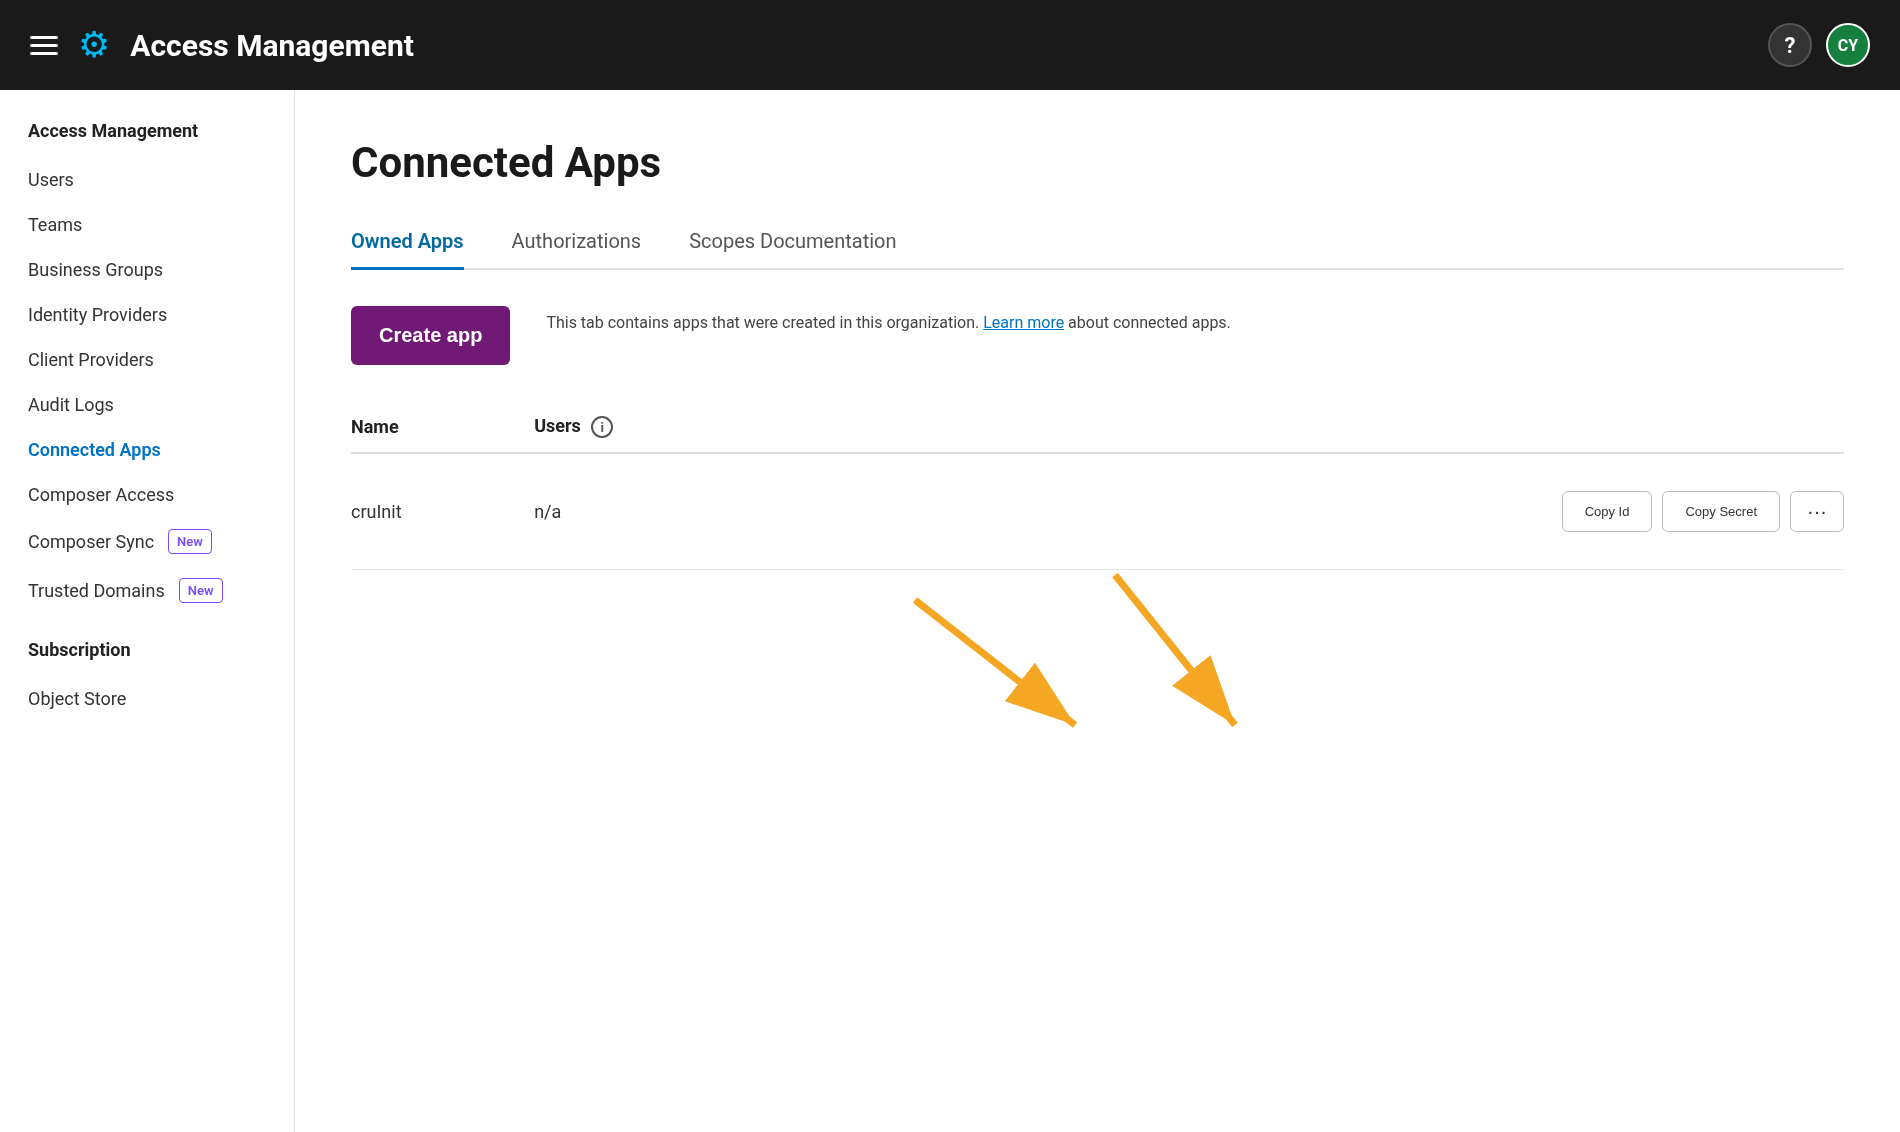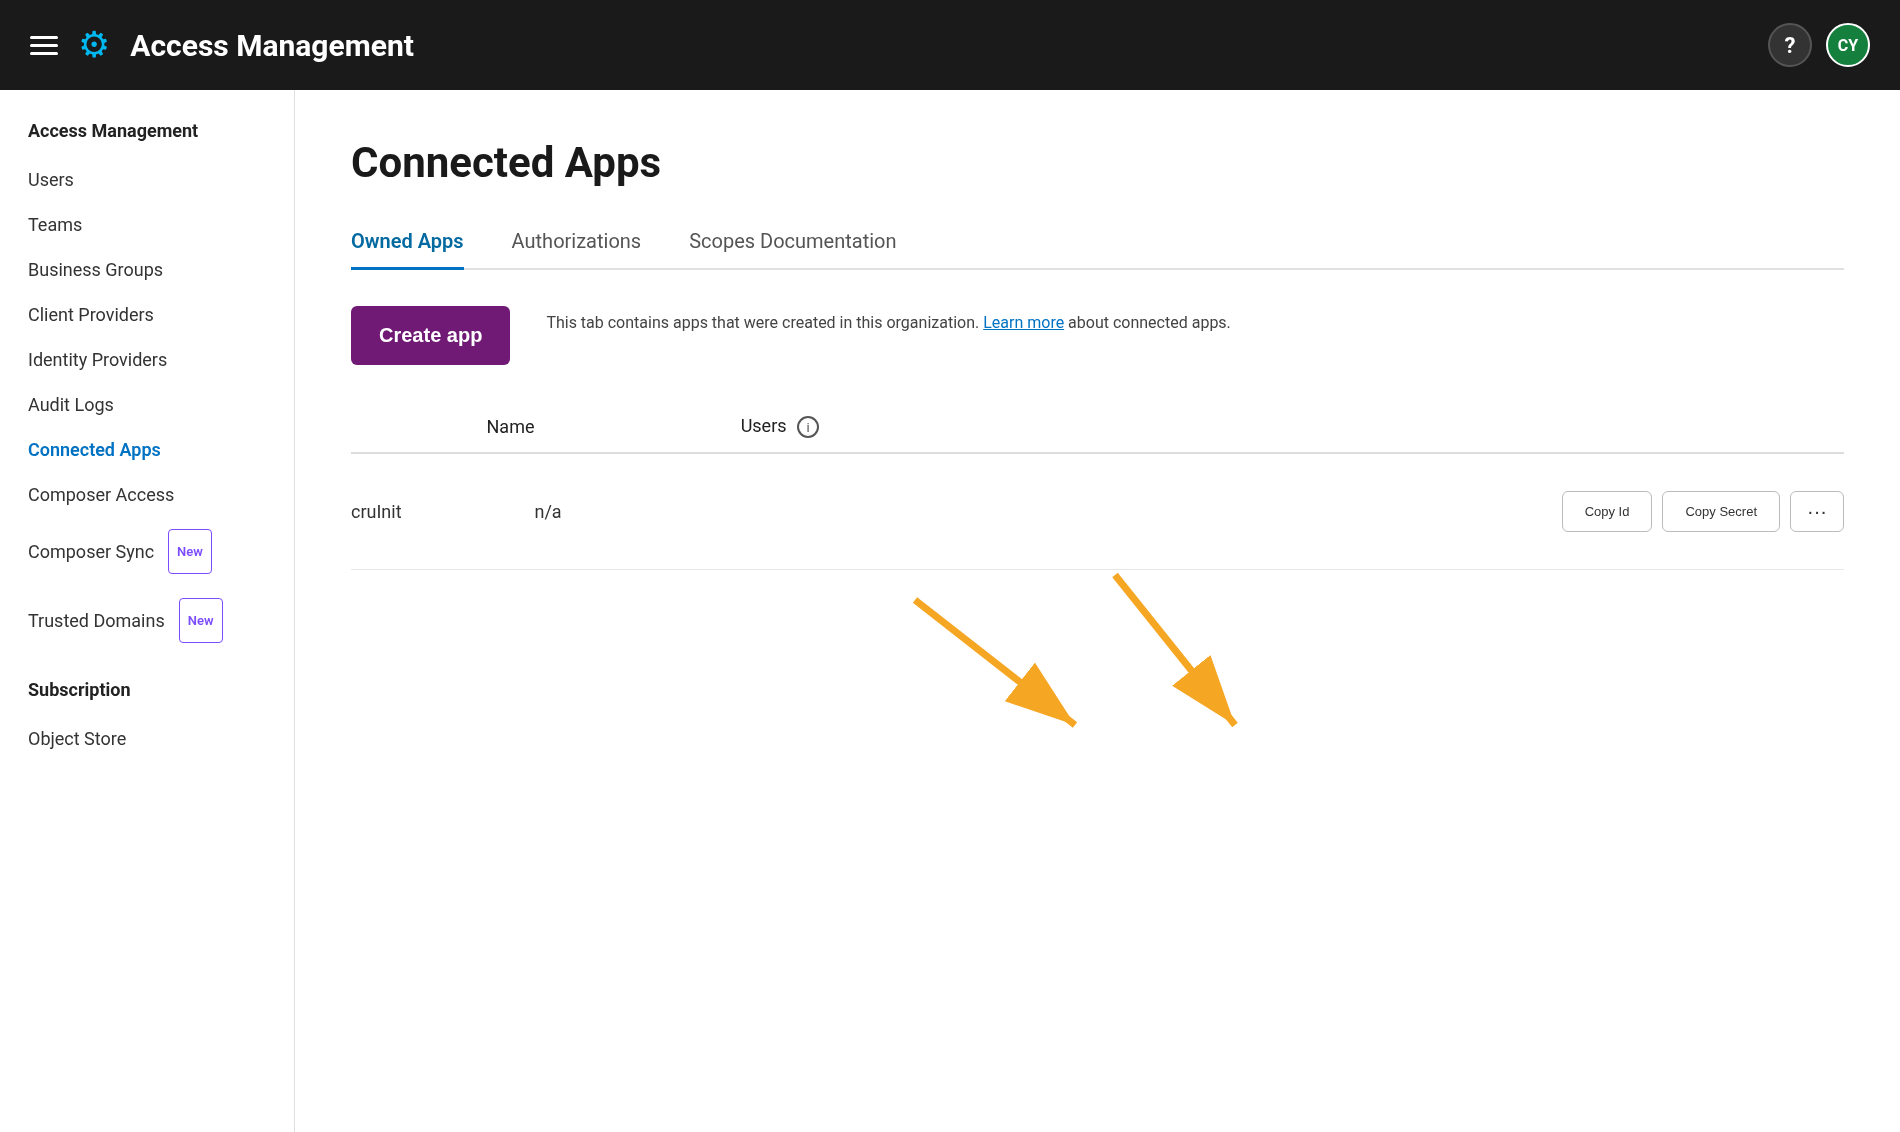--- a/index.html
+++ b/index.html
@@ -110,21 +110,21 @@
     }
     .sidebar-item.active { color: #0072c3; font-weight: 600; }
     .sidebar-divider {
       height: 24px;
     }
     .badge-new {
       border: 1.5px solid #7c4dff;
       color: #7c4dff;
       font-size: 13px;
       font-weight: 600;
-      padding: 14px 8px;
+      padding: 4px 8px;
       border-radius: 4px;
       margin-left: 4px;
     }
 
     
     .content {
       flex: 1;
       background: white;
       padding: 48px 56px;
       overflow-y: auto;
@@ -194,23 +194,23 @@
 
     
     .apps-table {
       width: 100%;
       border-collapse: collapse;
     }
     .apps-table thead tr {
       border-bottom: 2px solid #ddd;
     }
     .apps-table th {
-      text-align: right;
+      text-align: left;
       font-size: 18px;
-      font-weight: 400;
+      font-weight: 700;
       color: #222;
       padding: 14px 0;
     }
     .apps-table th .info-icon {
       display: inline-flex;
       align-items: center;
       justify-content: center;
       width: 22px;
       height: 22px;
       border-radius: 50%;
@@ -288,24 +288,24 @@
     <div class="sidebar-item">
       <span>Users</span>
     </div>
     <div class="sidebar-item">
       <span>Teams</span>
     </div>
     <div class="sidebar-item">
       <span>Business Groups</span>
     </div>
     <div class="sidebar-item">
+      <span>Identity Providers</span>
+    </div>
+    <div class="sidebar-item">
       <span>Client Providers</span>
-    </div>
-    <div class="sidebar-item">
-      <span>Identity Providers</span>
     </div>
     <div class="sidebar-item">
       <span>Audit Logs</span>
     </div>
     <div class="sidebar-item active">
       <span>Connected Apps</span>
     </div>
     <div class="sidebar-item">
       <span>Composer Access</span>
     </div>

